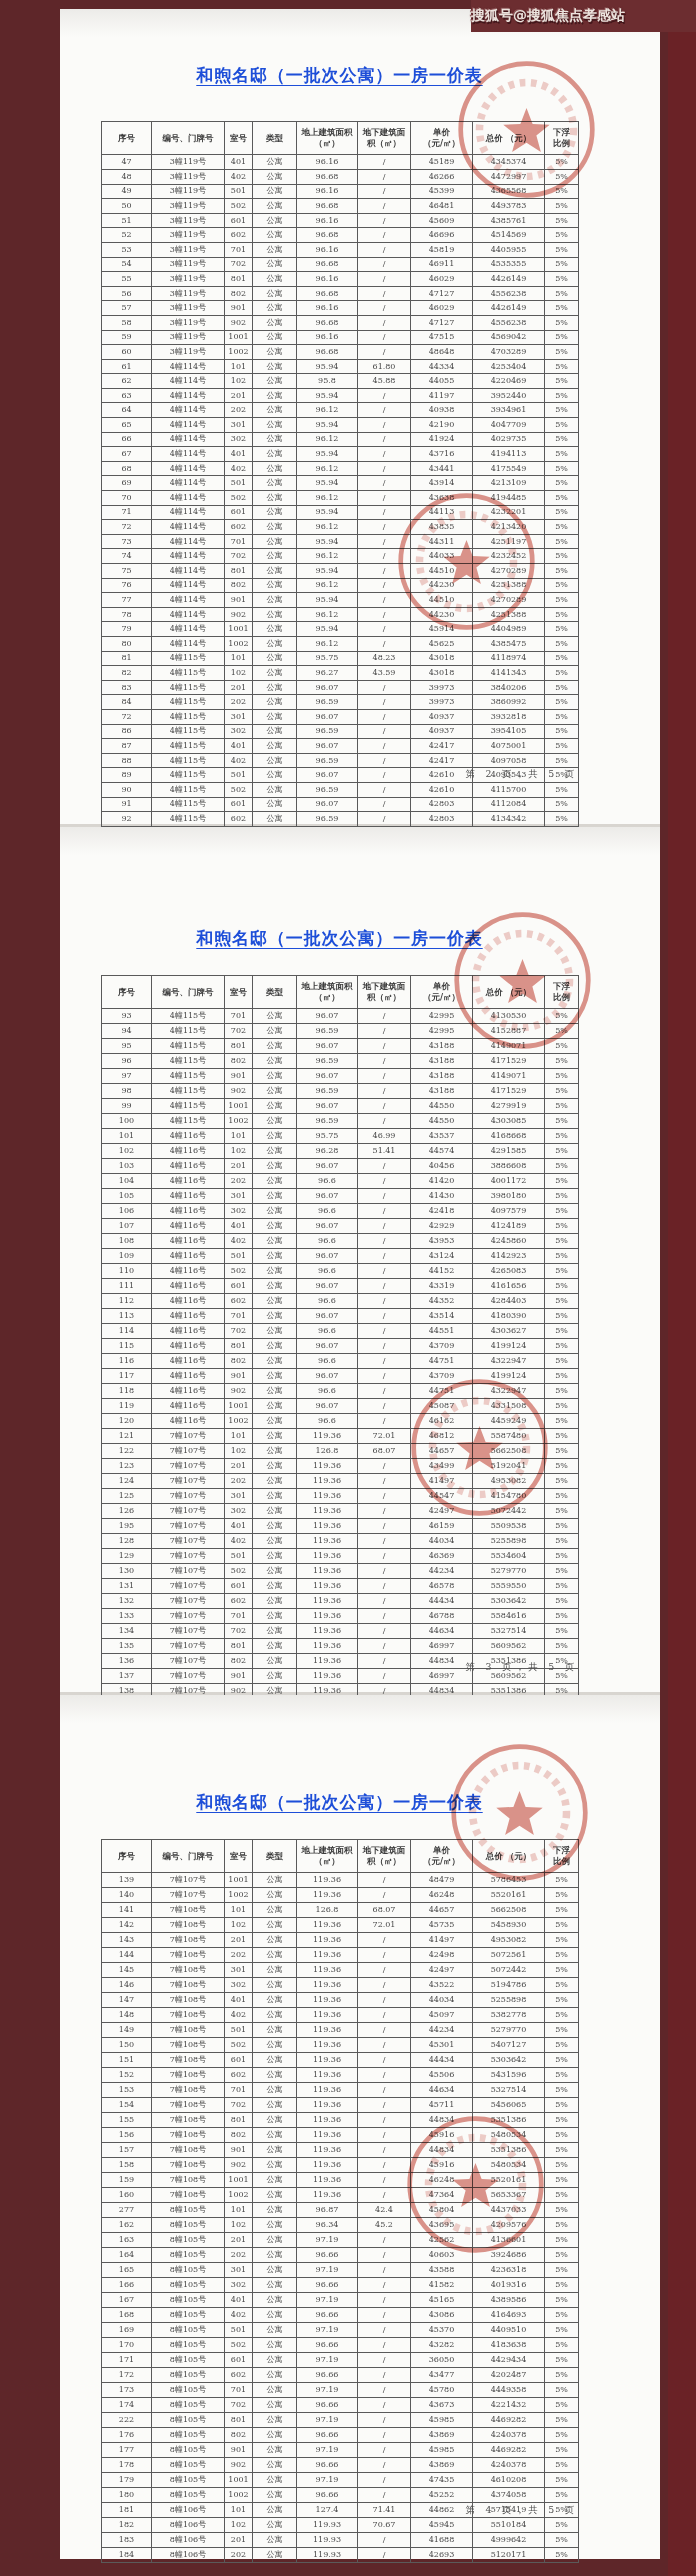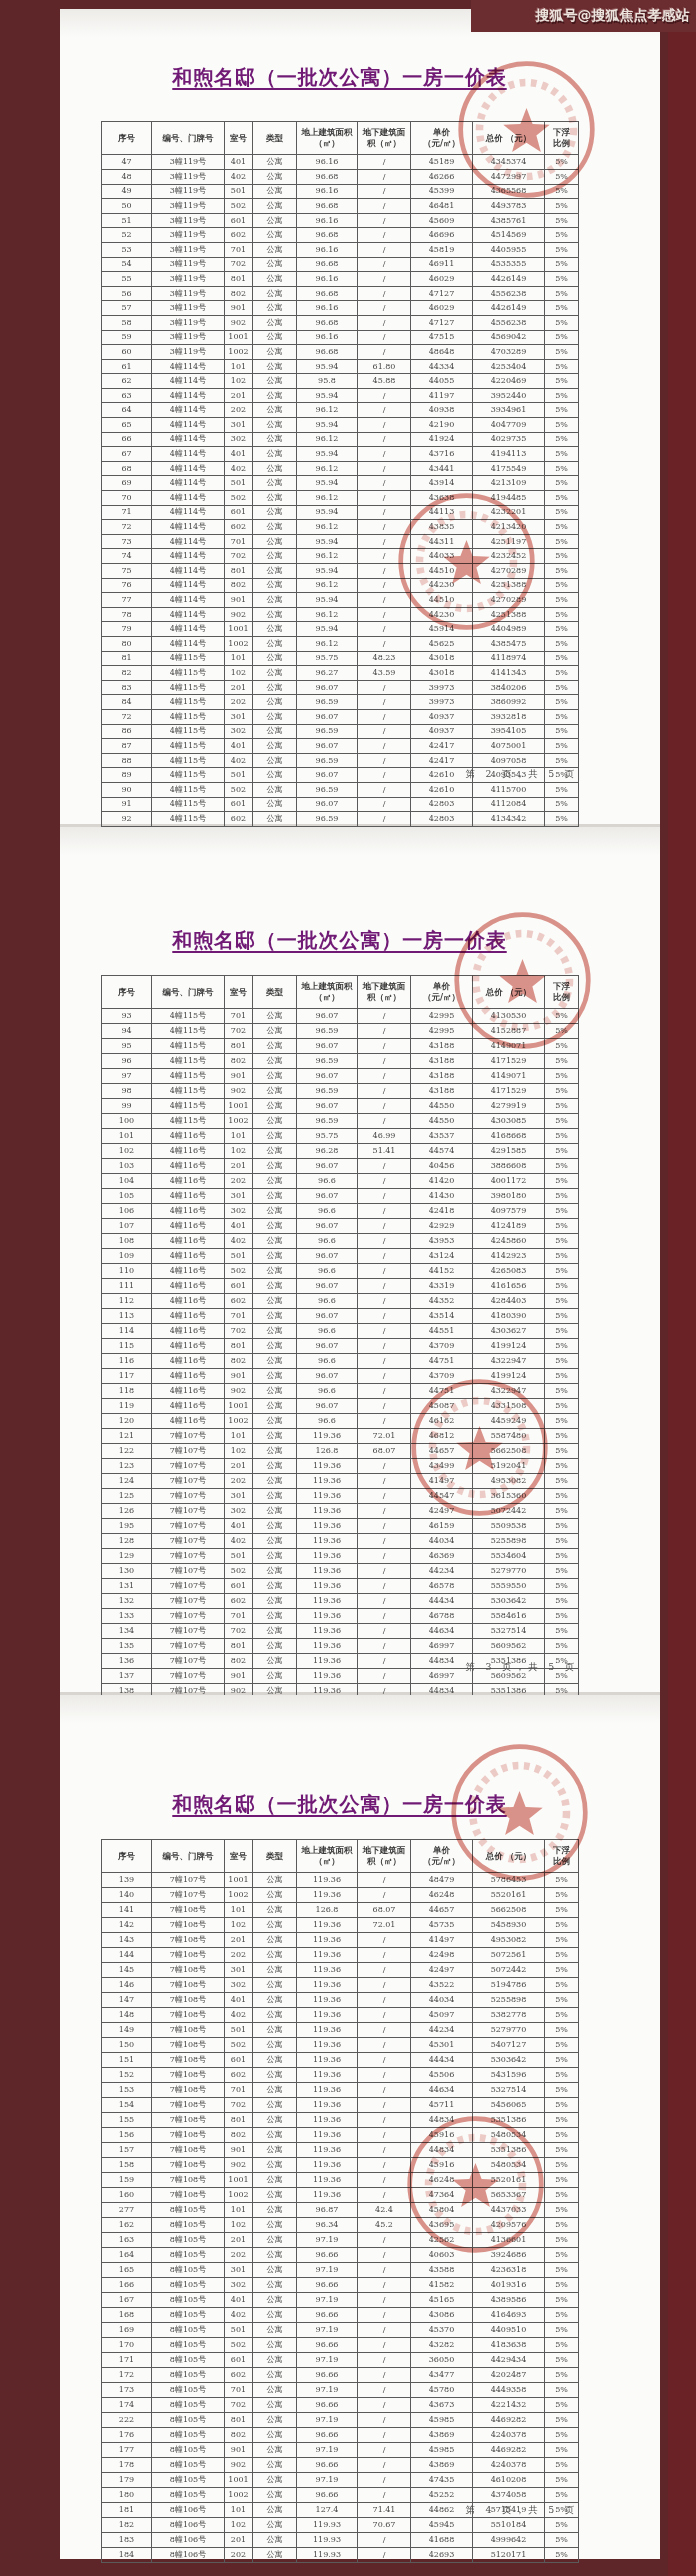--- a/index.html
+++ b/index.html
@@ -9,21 +9,21 @@
     font-family:"DejaVu Serif","Liberation Serif",serif;
   }
   .canvas{position:absolute;inset:0}
   
   .bg-right-strip{position:absolute;top:0;right:0;width:28px;height:100%;background:#6a2226}
 
   
   .wm-band{
     position:absolute;left:471px;top:0;width:226px;height:32px;z-index:40;
     background:#6c2d30;
-    display:flex;align-items:center;justify-content:flex-end;
+    display:flex;align-items:center;justify-content:flex-start;
     padding-right:7.5px;box-sizing:border-box;
   }
   .wm-text{
     font-family:"DejaVu Sans","Liberation Sans",sans-serif;
     font-weight:bold;font-size:14px;white-space:nowrap;
     color:#ece3dd;
     text-shadow:0.9px 1.9px 0 #40161a,-0.9px -0.9px 0 #8d5456,0 0 1.9px #4a1b1e;
   }
 
   .stack{position:absolute;left:60px;top:9.4px;width:600px}
@@ -32,21 +32,21 @@
   .page::before{
     content:"";position:absolute;left:0;top:0;right:0;height:28px;
     background:linear-gradient(#ecebe8,rgba(252,252,249,0));pointer-events:none;
   }
   .page.p1{height:815px;--tt:55px;--tbt:88px;--rh:13.6px;--ft:759px}
   .page.p2{height:865px;--tt:100px;--tbt:124px;--rh:14px;--ft:834px}
   .page.p3{height:864px;--tt:96px;--tbt:120px;--rh:14px;--ft:809px}
 
   .title{
     position:absolute;left:41px;width:477px;top:var(--tt);margin:0;
-    text-align:center;font-size:20px;font-weight:700;color:#701a75;
+    text-align:center;font-size:17px;font-weight:700;color:#1d4ed8;
     letter-spacing:0.9px;text-decoration:underline;text-underline-offset:3.8px;
   }
 
   table.price-table{
     position:absolute;left:41px;top:var(--tbt);width:477px;
     border-collapse:collapse;table-layout:fixed;
     border:1.9px solid #4f4f4f;
     margin-top:24px;
   }
   .price-table th,.price-table td{
@@ -1017,21 +1017,21 @@
               <td>5%</td>
             </tr>
             <tr>
               <td>125</td>
               <td>7幢107号</td>
               <td>301</td>
               <td>公寓</td>
               <td>119.36</td>
               <td>/</td>
               <td>44547</td>
-              <td>3615360</td>
+              <td>4154780</td>
               <td>5%</td>
             </tr>
             <tr>
               <td>126</td>
               <td>7幢107号</td>
               <td>302</td>
               <td>公寓</td>
               <td>119.36</td>
               <td>/</td>
               <td>42497</td>

